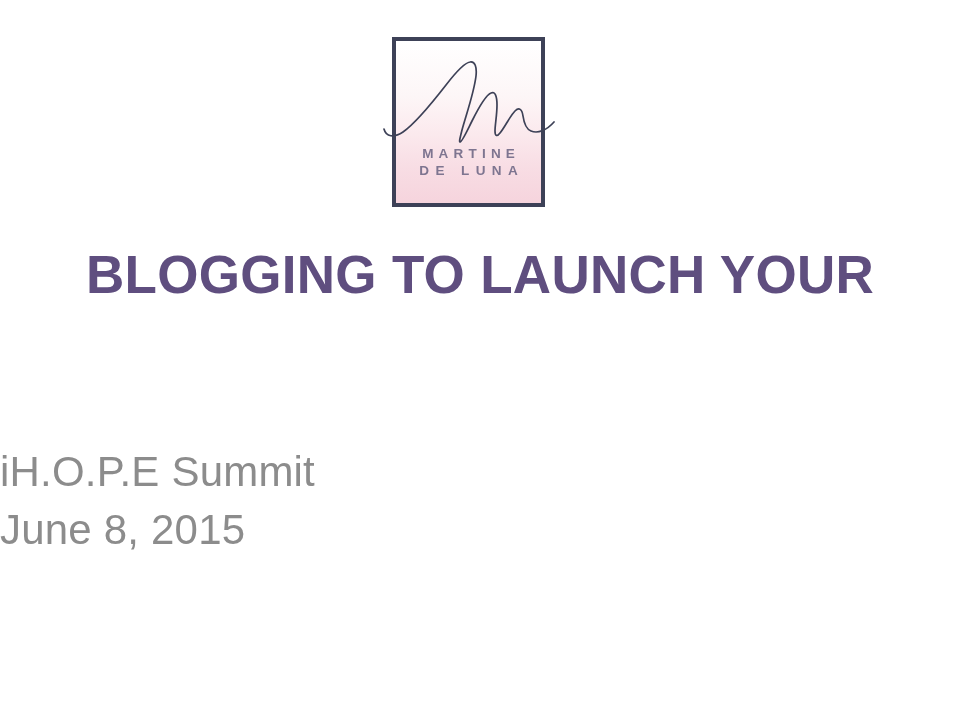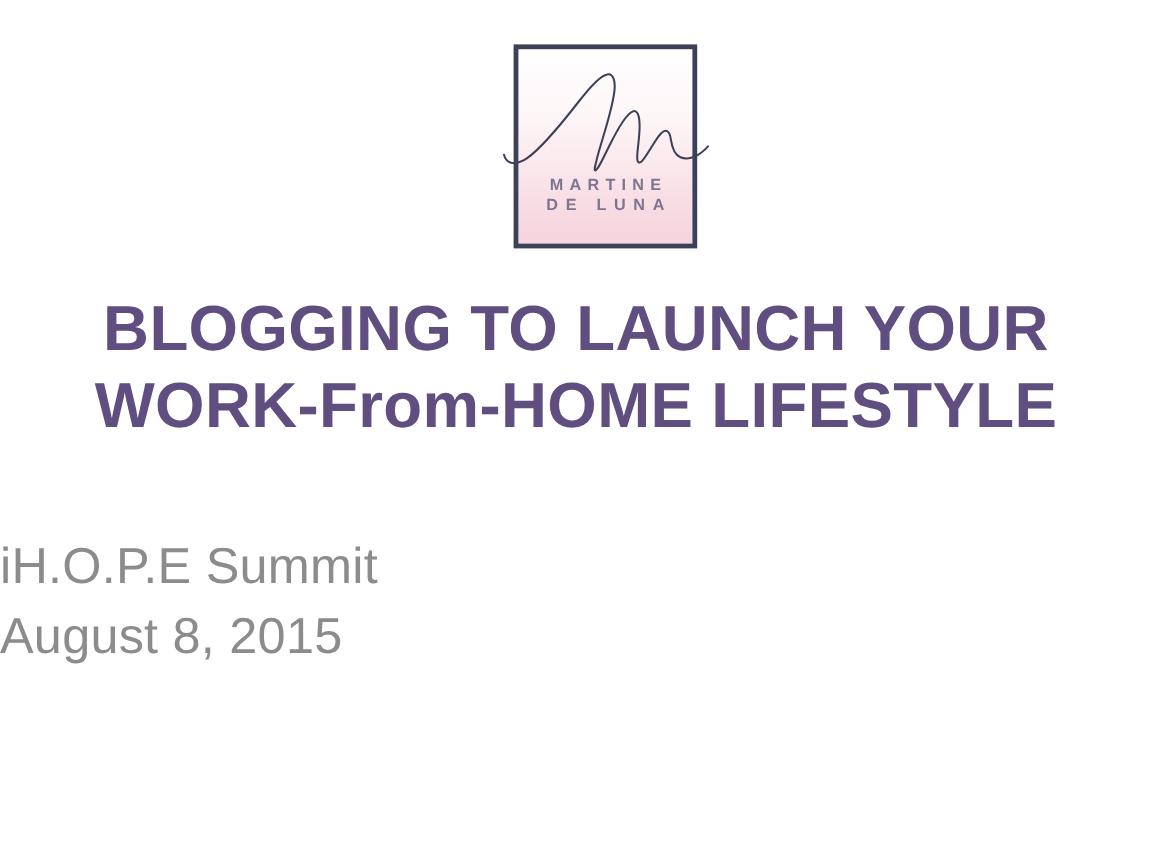--- a/index.html
+++ b/index.html
@@ -21,21 +21,20 @@
     box-sizing: border-box;
   }
 
   
   .logo-block {
     position: absolute;
     left: 392px;
     top: 37px;
     width: 153px;
     height: 170px;
-    margin-left: 36px;
   }
   .logo-frame {
     position: absolute;
     inset: 0;
     border: 4px solid #3d4157;
     background: linear-gradient(to bottom,
                 #ffffff 0%,
                 #fdf6f7 34%,
                 #fbe9ed 58%,
                 #f8dde4 78%,
@@ -145,21 +144,20 @@
     </div>
 
     <div class="logo-wordmark">
       <span class="wm-line1">MARTINE</span>
       <span class="wm-line2">DE LUNA</span>
     </div>
   </div>
 
   <div class="title-block">
     <span class="title-line">BLOGGING TO LAUNCH YOUR</span>
-    <span class="title-line">WORK-From-HOME LIFESTYLE</span>
   </div>
 
   <div class="subtitle-block">
     <span class="subtitle-line">iH.O.P.E Summit</span>
-    <span class="subtitle-line">August 8, 2015</span>
+    <span class="subtitle-line">June 8, 2015</span>
   </div>
 
 </div>
 
 </body></html>

